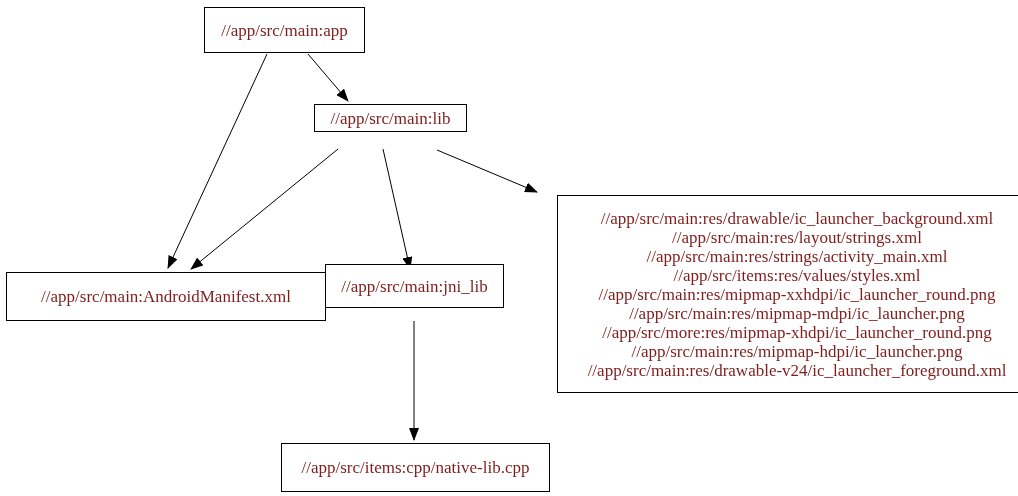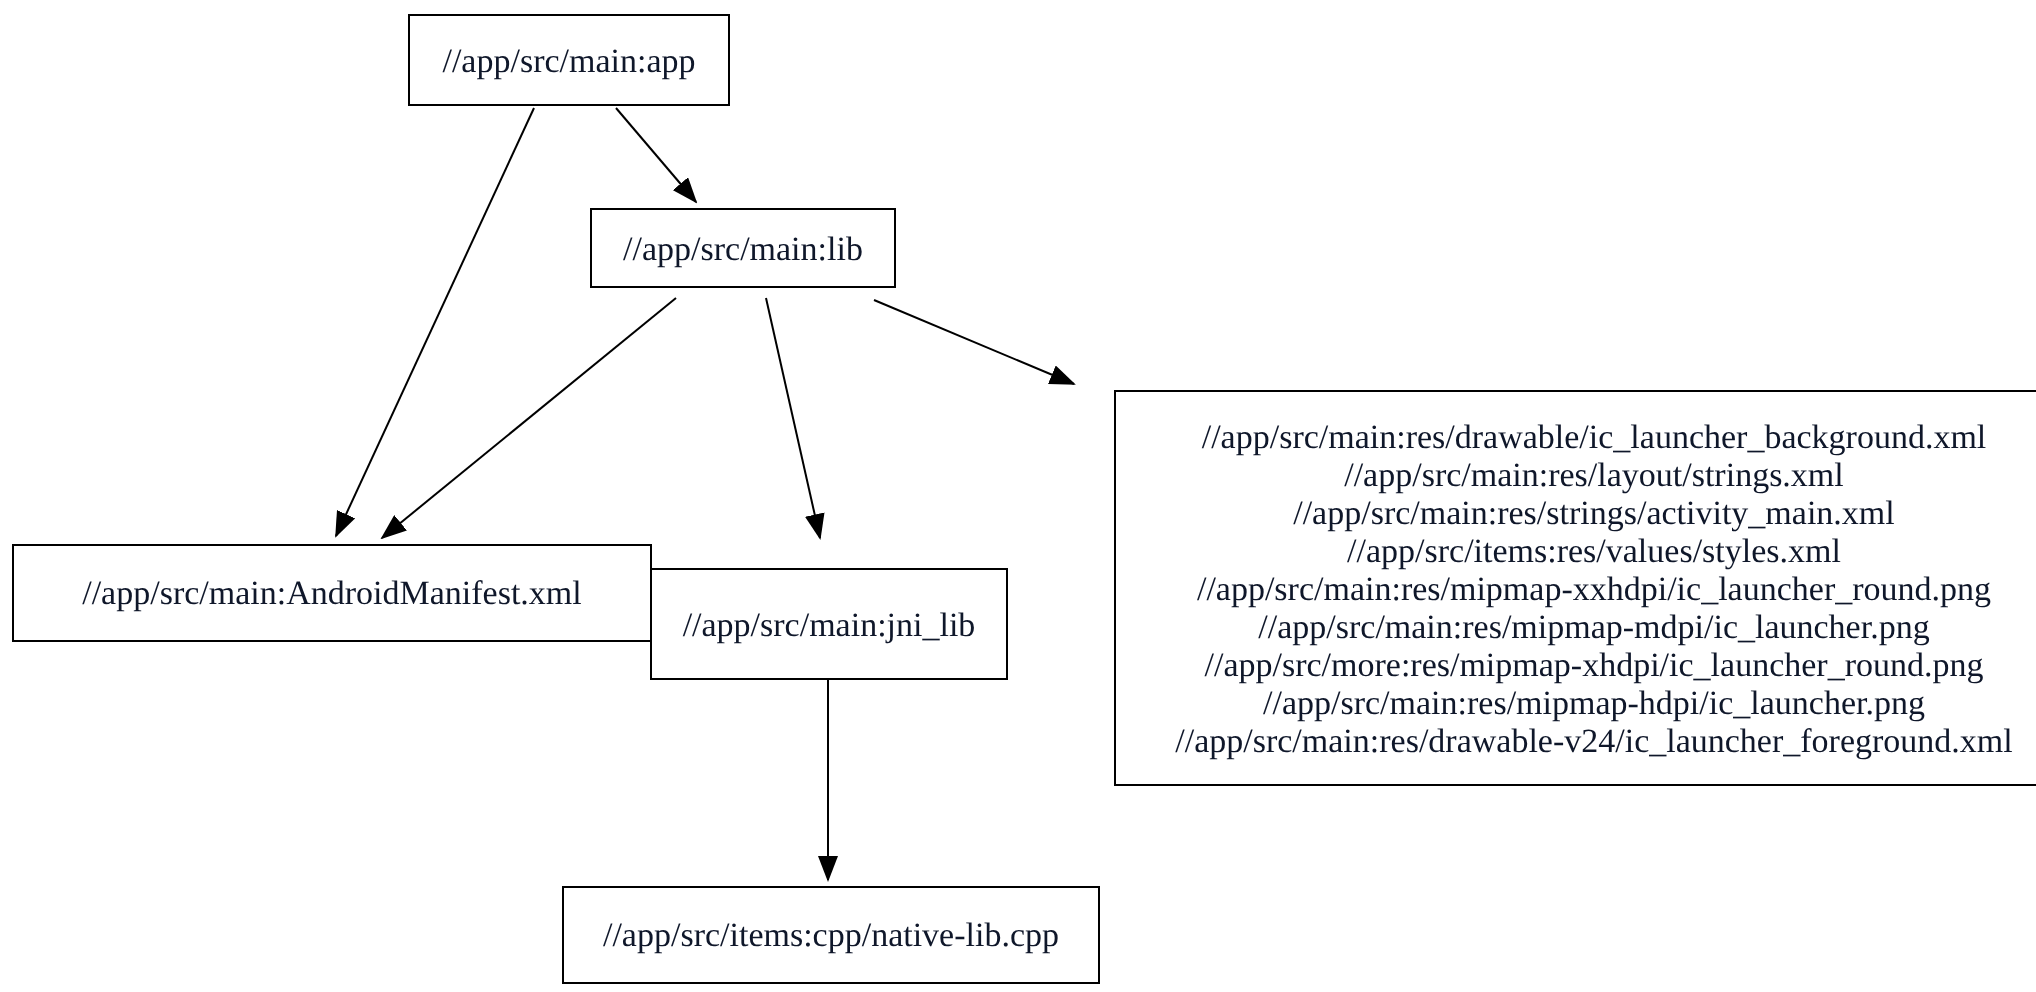--- a/index.html
+++ b/index.html
@@ -6,21 +6,21 @@
     margin: 0;
     padding: 0;
     background: #ffffff;
   }
   .canvas {
     position: relative;
     width: 1018px;
     height: 496px;
     background: #ffffff;
     font-family: "Liberation Serif", "DejaVu Serif", serif;
-    color: #0f172a;
+    color: #7f1d1d;
     overflow: hidden;
   }
   .edges {
     position: absolute;
     left: 0;
     top: 0;
     width: 1018px;
     height: 496px;
   }
   .node {
@@ -30,23 +30,23 @@
     border: 1px solid #000000;
     display: flex;
     align-items: center;
     justify-content: center;
     text-align: center;
     font-size: 17px;
     line-height: 19px;
     white-space: nowrap;
   }
   .node-app     { left: 204px; top: 7px;   width: 161px; height: 46px; }
-  .node-lib     { left: 295px; top: 104px; width: 153px; height: 40px; }
+  .node-lib     { left: 314px; top: 104px; width: 153px; height: 28px; }
   .node-manifest{ left: 6px;   top: 272px; width: 320px; height: 49px; }
-  .node-jni     { left: 325px; top: 284px; width: 179px; height: 56px; }
+  .node-jni     { left: 325px; top: 264px; width: 179px; height: 44px; }
   .node-res     { left: 533px; top: 195px; width: 480px; height: 198px;
                   flex-direction: column; justify-content: center; margin-left: 24px; }
   .node-native  { left: 281px; top: 443px; width: 269px; height: 49px; }
   .res-line { width: 100%; text-align: center; }
 </style>
 </head>
 <body>
 
 <div class="canvas">
 

